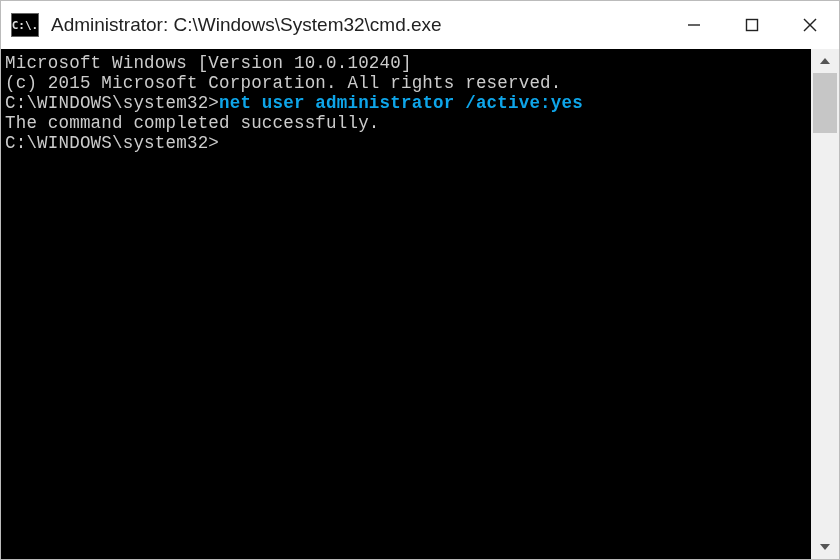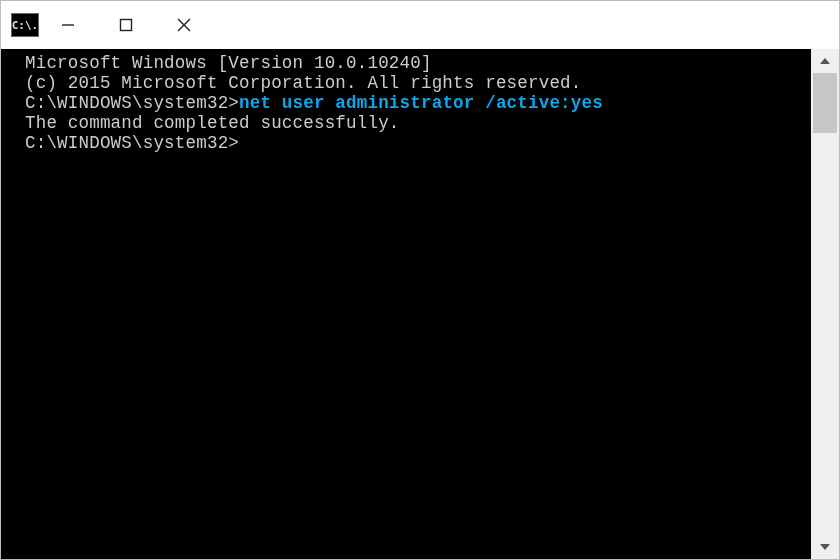--- a/index.html
+++ b/index.html
@@ -73,21 +73,21 @@
       background: #000;
       padding: 4px 4px;
       color: #cccccc;
       font-family: Consolas, "Courier New", monospace;
       font-size: 17.5px;
       line-height: 20px;
       letter-spacing: 0.2px;
       white-space: pre;
       overflow: hidden;
     }
-    .t-line { display: block; margin-left: 20px; }
+    .t-line { display: block; }
     .t-bold { color: #0ea5e9; font-weight: bold; }
     .scrollbar {
       width: 28px;
       background: #f0f0f0;
       display: flex;
       flex-direction: column;
       align-items: center;
     }
     .sb-btn {
       height: 24px;
@@ -113,20 +113,21 @@
       background: #c6c6c6;
     }
   </style>
 </head>
 <body>
 
 <div class="window">
 
   <div class="titlebar">
     <div class="title-icon">C:\.</div>
+    <div class="title-text">Administrator: C:\Windows\System32\cmd.exe</div>
     <div class="win-controls">
       <div class="win-btn">
         <svg width="14" height="14" viewBox="0 0 14 14">
             <line x1="1" y1="7" x2="13" y2="7" stroke="#222" stroke-width="1.4"></line>
           </svg>
       </div>
       <div class="win-btn">
         <svg width="14" height="14" viewBox="0 0 14 14">
             <rect x="1.5" y="1.5" width="11" height="11" fill="none" stroke="#222" stroke-width="1.4"></rect>
           </svg>

